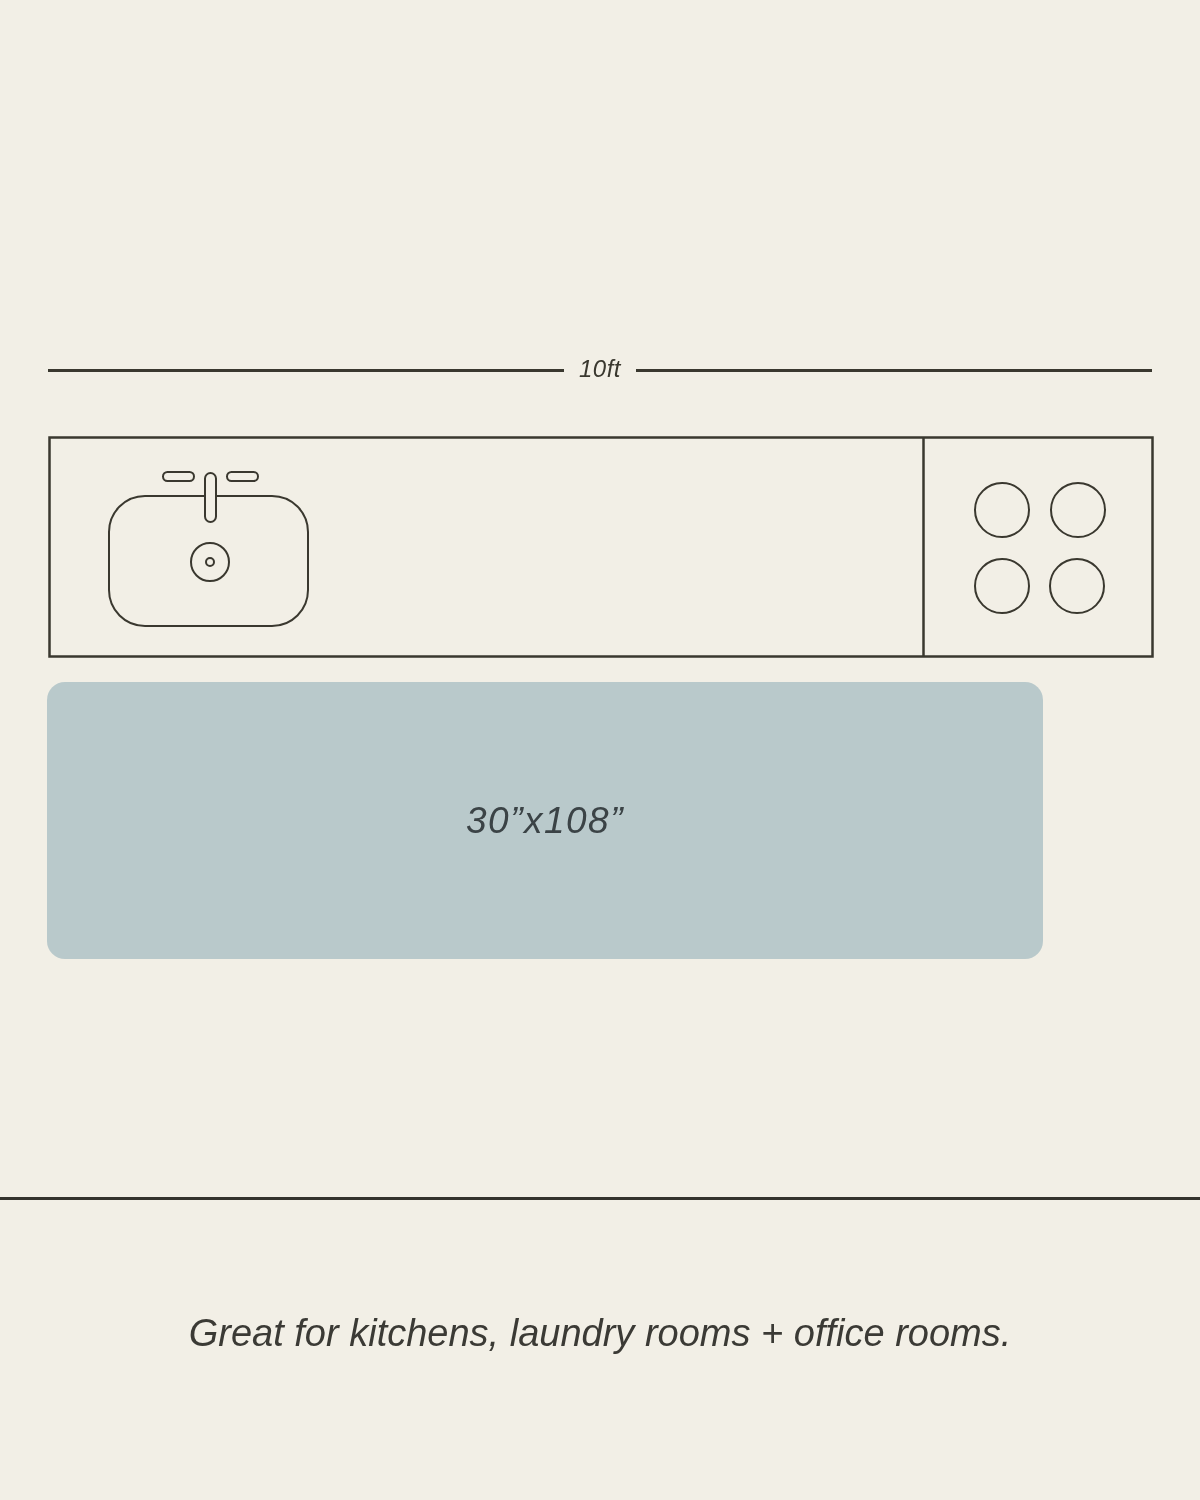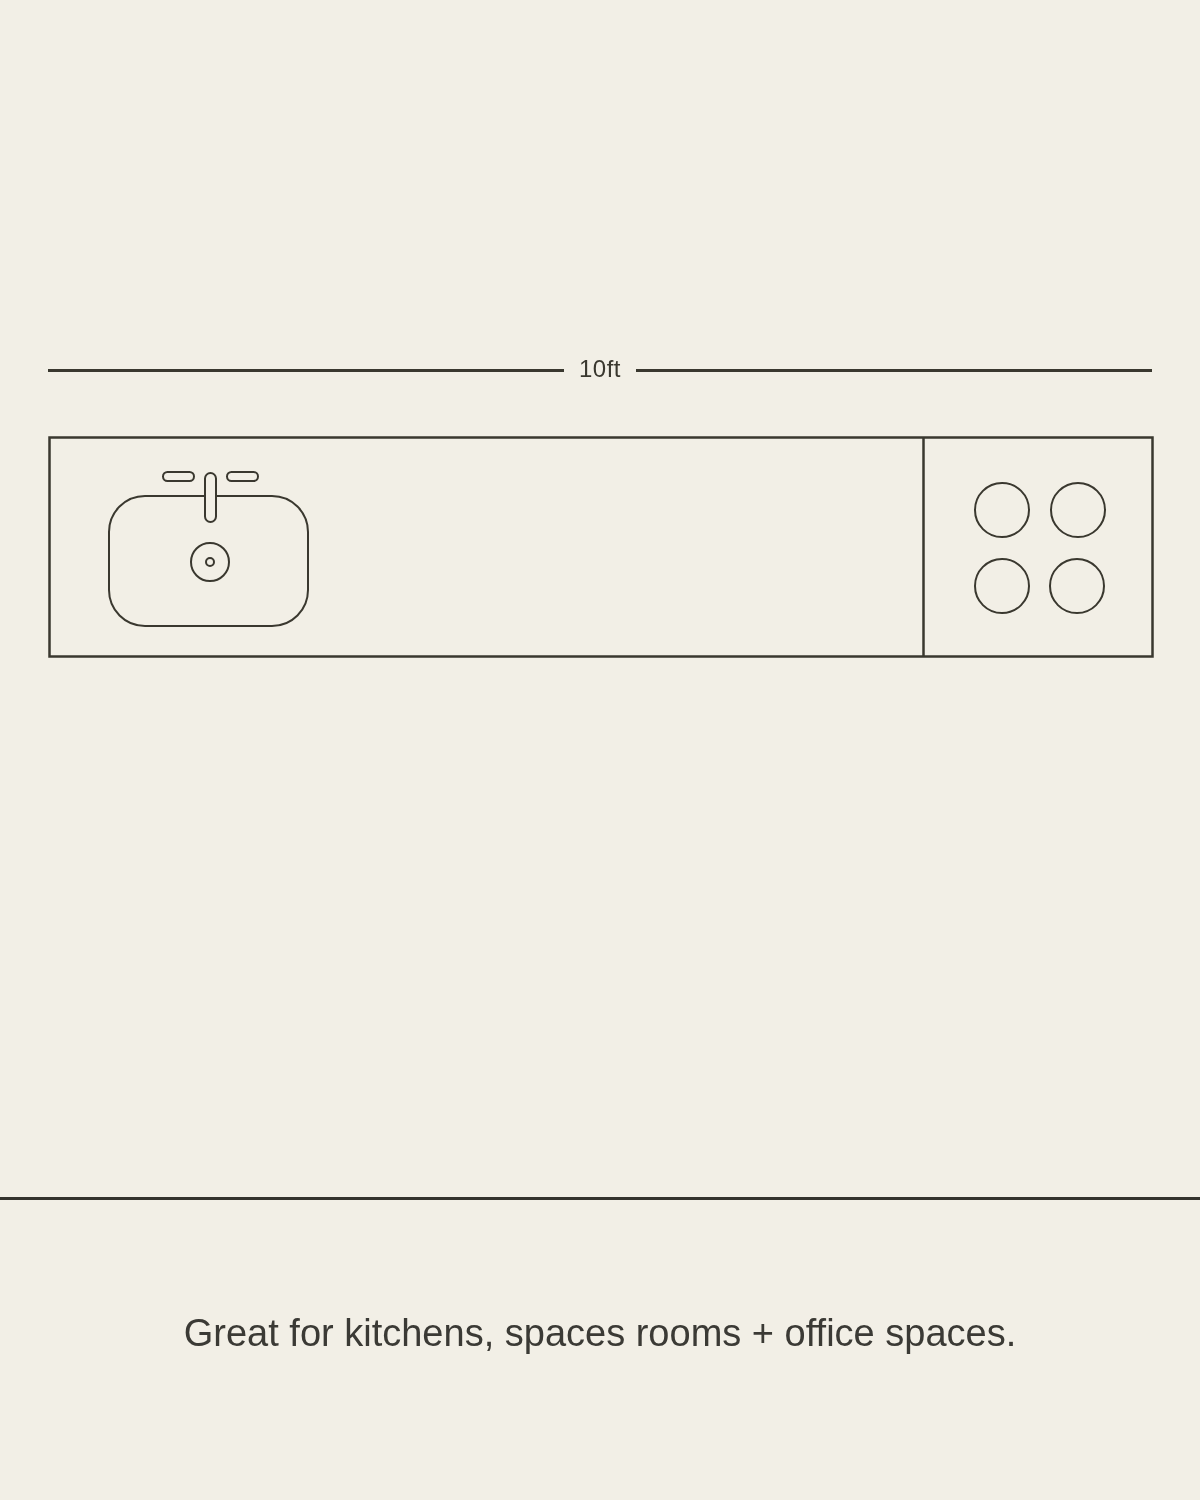--- a/index.html
+++ b/index.html
@@ -8,20 +8,21 @@
     font-family: "Liberation Sans", sans-serif;
     background: var(--bg, #f2efe6);
   }
   .canvas {
     position: relative;
     width: 1200px;
     height: 1500px;
     margin: 0 auto;
     background: var(--bg, #f2efe6);
     overflow: hidden;
+    font-style: italic;
   }
 
   
   .measure-row {
     position: absolute;
     left: 48px;
     top: 356px;
     width: 1104px;
     height: 28px;
     display: flex;
@@ -135,20 +136,23 @@
     </g>
 
     <g>
       <circle class="stroked" cx="954" cy="74" r="27"></circle>
       <circle class="stroked" cx="1030" cy="74" r="27"></circle>
       <circle class="stroked" cx="954" cy="150" r="27"></circle>
       <circle class="stroked" cx="1029" cy="150" r="27"></circle>
     </g>
   </svg>
 
+  <div class="rug">
+    <div class="rug-label">30”x108”</div>
+  </div>
 
   <div class="bottom-divider"></div>
 
   <div class="caption">
-    <div class="caption-subtext">Great for kitchens, spaces rooms + office spaces.</div>
+    <div class="caption-subtext">Great for kitchens, laundry rooms + office rooms.</div>
   </div>
 
 </div>
 
 </body></html>

